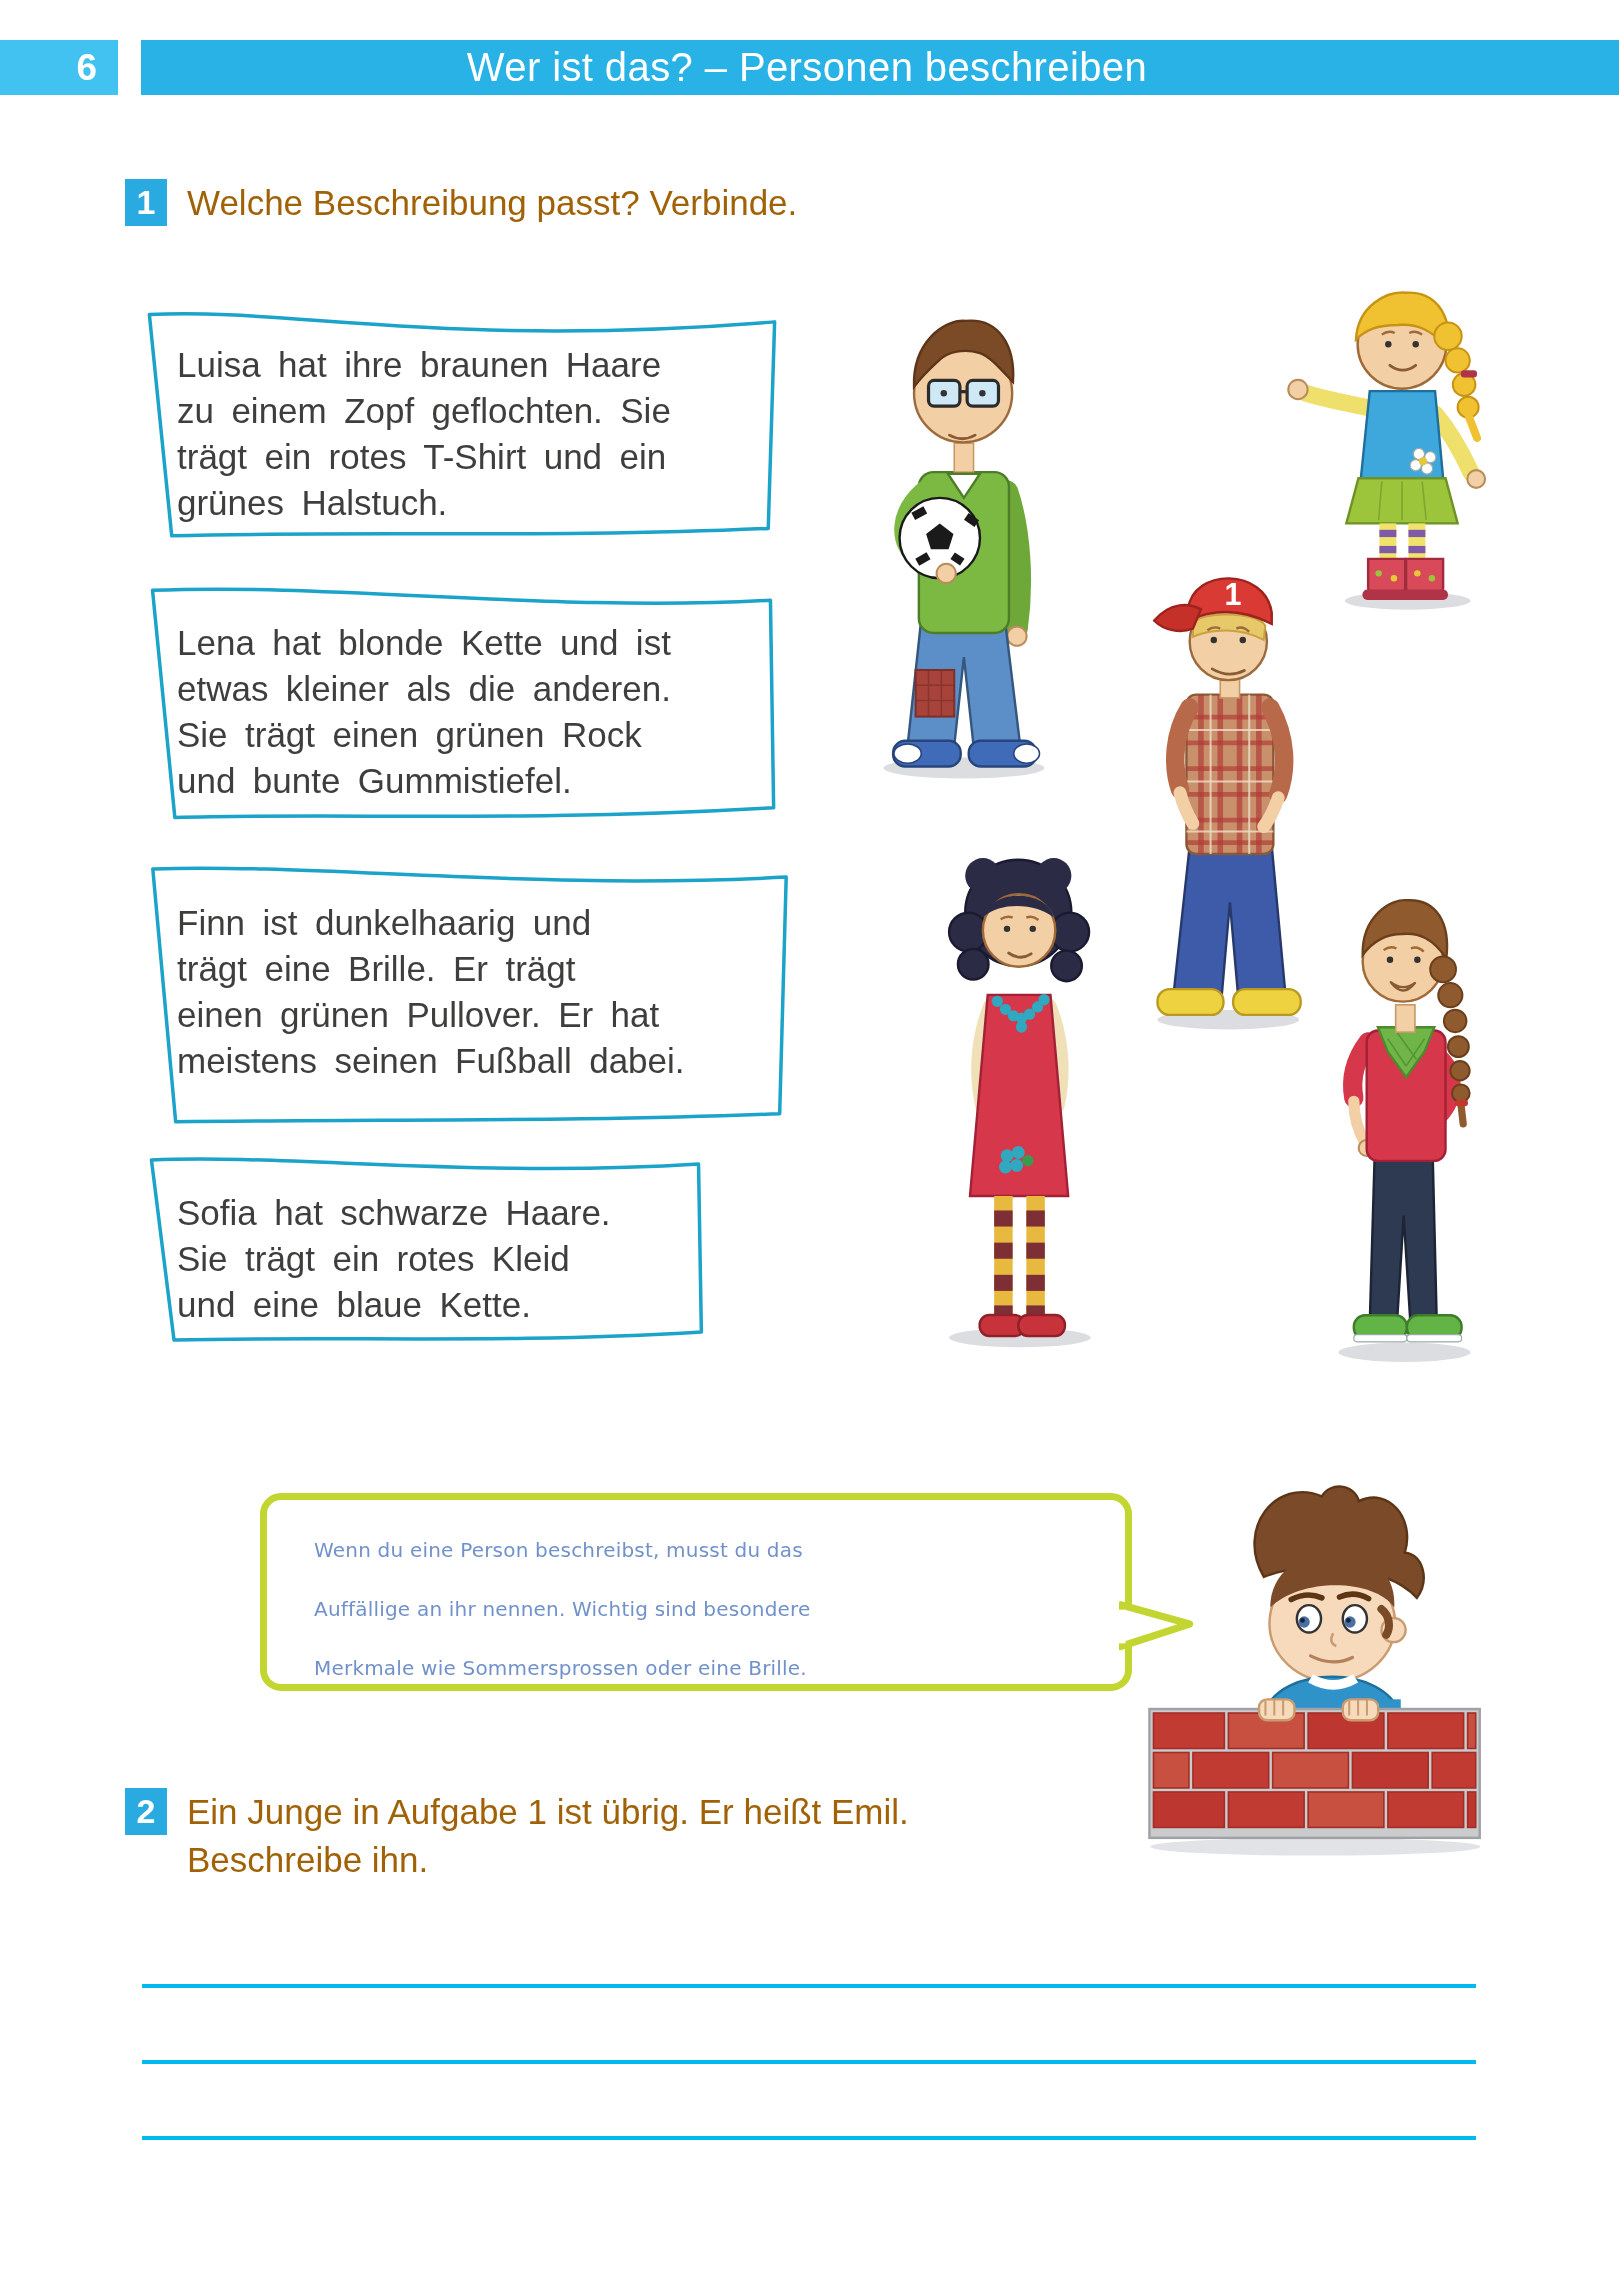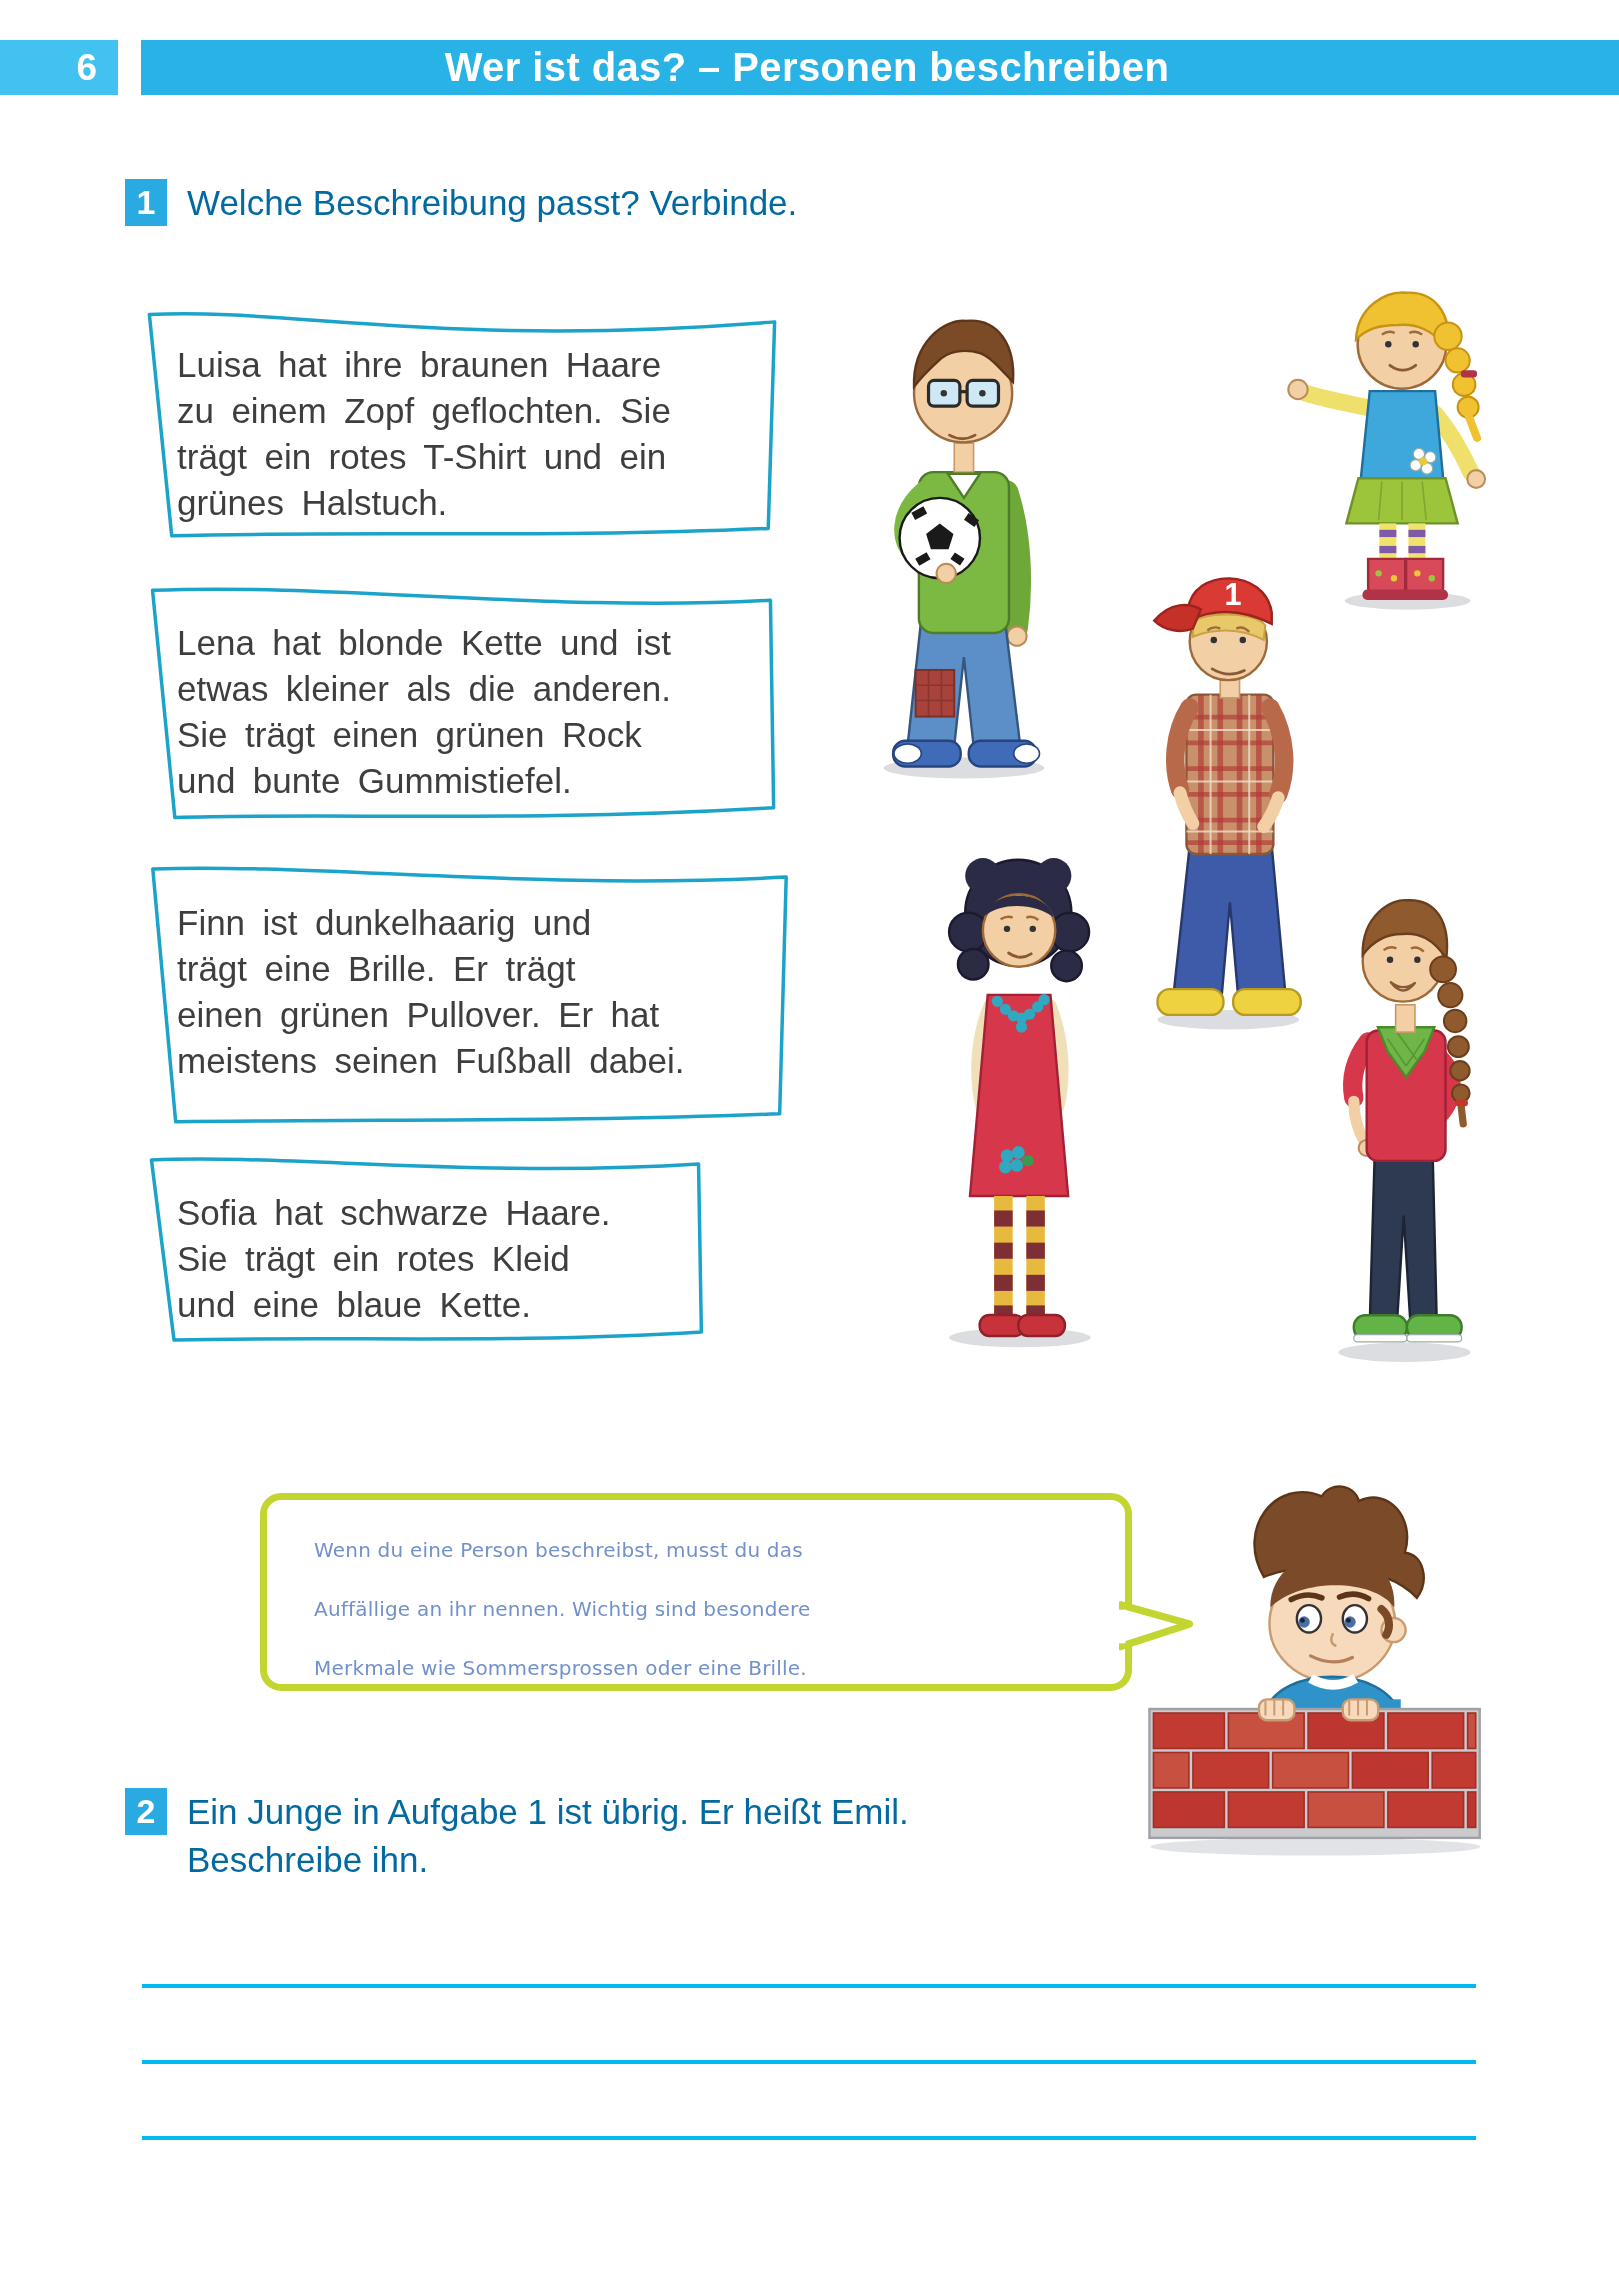--- a/index.html
+++ b/index.html
@@ -11,27 +11,27 @@
   
   .page-tab{
     position:absolute;left:0;top:40px;width:118px;height:55px;background:#41c2f0;
     display:flex;align-items:center;justify-content:flex-end;padding-right:21px;box-sizing:border-box;
     color:#fff;font-size:37px;font-weight:bold;
   }
   .header-bar{
     position:absolute;left:141px;top:40px;right:0;height:55px;background:#29b2e5;
     display:flex;align-items:center;justify-content:center;
   }
-  .header-bar .title{color:#fff;font-size:40px;font-weight:bold;letter-spacing:0.4px;transform:translateX(-73px);}
+  .header-bar .title{color:#fff;font-size:40px;font-weight:normal;letter-spacing:0.4px;transform:translateX(-73px);}
   
   .task-badge{
     position:absolute;width:42px;height:47px;background:#29abe2;color:#fff;
     display:flex;align-items:center;justify-content:center;font-weight:bold;font-size:34px;
   }
-  .task-text{position:absolute;font-size:35px;line-height:48px;color:#0369a1;}
+  .task-text{position:absolute;font-size:35px;line-height:48px;color:#a16207;}
   
   .dbox{position:absolute;box-sizing:border-box;}
   .dbox .frame{position:absolute;left:0;top:0;width:100%;height:100%;}
   .dbox .frame path{fill:none;stroke:#1ba3c9;stroke-width:3.5;vector-effect:non-scaling-stroke;stroke-linejoin:round;}
   .dbox-text{position:absolute;left:34px;top:42px;right:22.6px;font-size:35px;line-height:46px;word-spacing:.22em;color:#3e3e3d;}
   
   .bubble{
     position:absolute;left:260px;top:1493px;width:872px;height:198px;box-sizing:border-box;
     border:7.3px solid #c3d530;border-radius:21px;background:#fff;
   }

